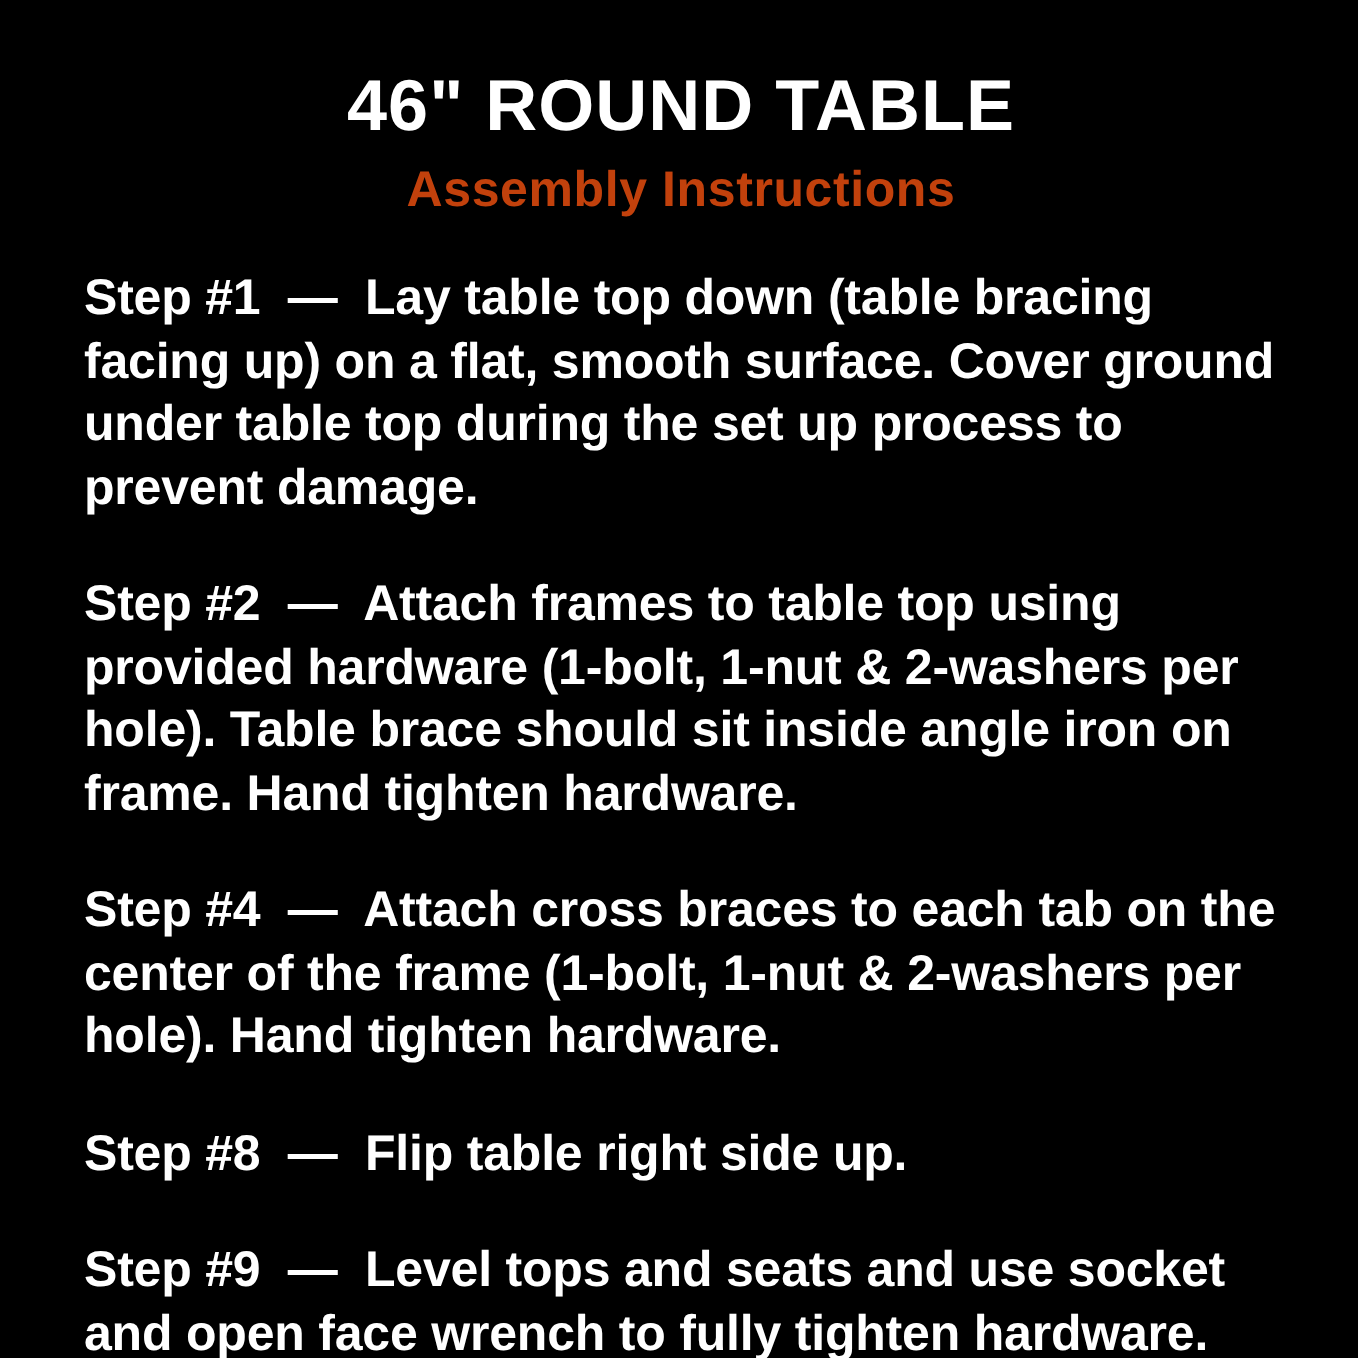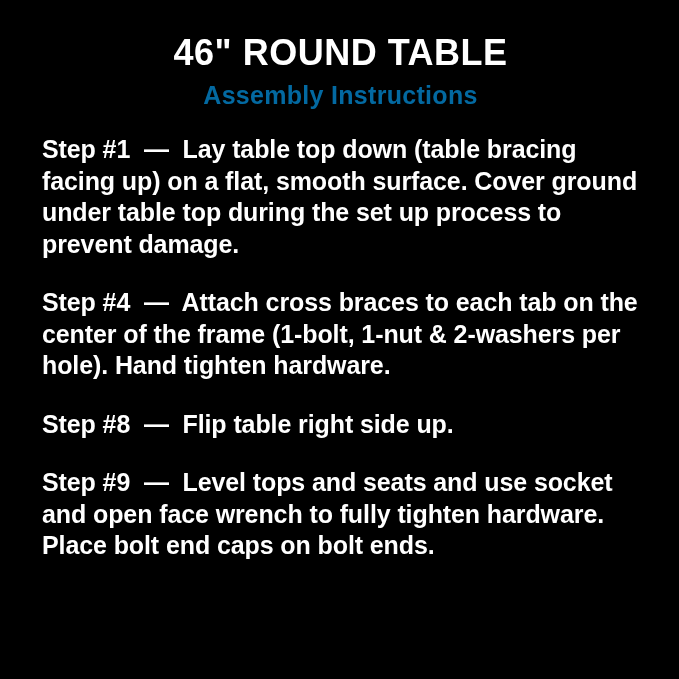--- a/index.html
+++ b/index.html
@@ -28,35 +28,36 @@
     line-height: 1.15;
     letter-spacing: 0.5px;
     color: #ffffff;
   }
   .subtitle {
     margin: 0 0 24px 0;
     text-align: center;
     font-size: 25px;
     line-height: 1.15;
     letter-spacing: 0.3px;
-    color: #0369a1;
+    color: #c2410c;
   }
   .step {
     margin: 0 0 27px 0;
     font-size: 25px;
     line-height: 1.26;
     letter-spacing: -0.1px;
     white-space: pre-wrap;
     color: #ffffff;
   }
 </style>
 </head>
 <body>
 
 <div class="poster">
   <h1 class="title">46" ROUND TABLE</h1>
   <h2 class="subtitle">Assembly Instructions</h2>
 
   <p class="step">Step #1  —  Lay table top down (table bracing facing up) on a flat, smooth surface. Cover ground under table top during the set up process to prevent damage.</p>
+  <p class="step">Step #2  —  Attach frames to table top using provided hardware (1-bolt, 1-nut &amp; 2-washers per hole). Table brace should sit inside angle iron on frame. Hand tighten hardware.</p>
   <p class="step">Step #4  —  Attach cross braces to each tab on the center of the frame (1-bolt, 1-nut &amp; 2-washers per hole). Hand tighten hardware.</p>
   <p class="step">Step #8  —  Flip table right side up.</p>
   <p class="step">Step #9  —  Level tops and seats and use socket and open face wrench to fully tighten hardware. Place bolt end caps on bolt ends.</p>
 </div>
 
 </body></html>

